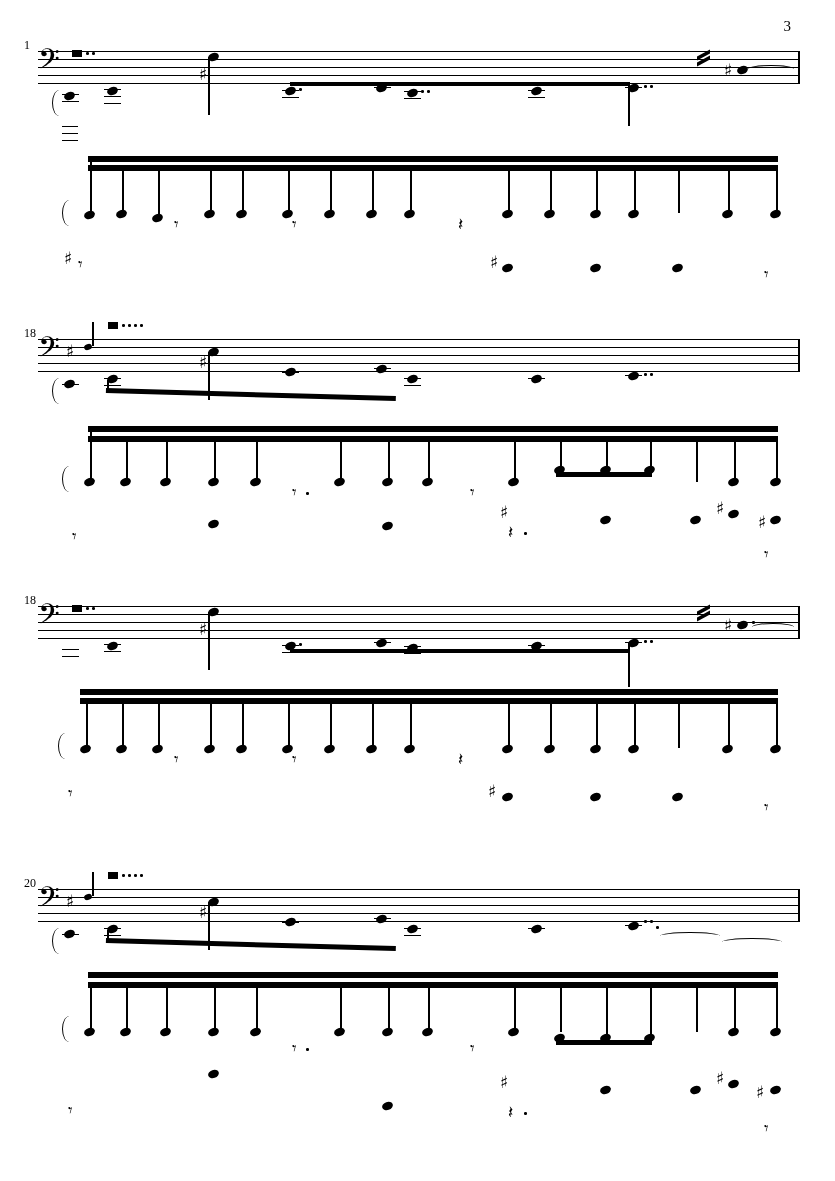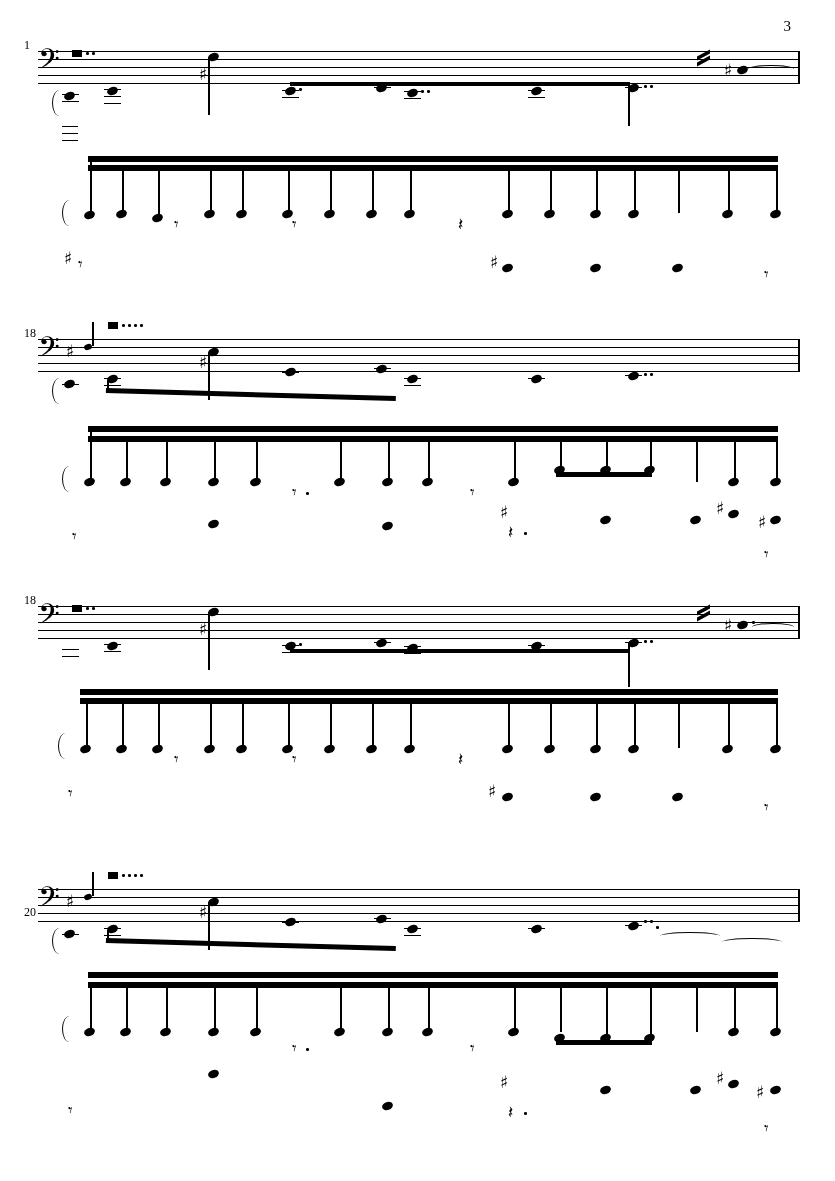--- a/index.html
+++ b/index.html
@@ -529,21 +529,21 @@
     <div class="notehead" style="left:770px;top:152px;"></div>
 
     <div class="rest" style="left:174px;top:158px;">𝄾</div>
     <div class="rest" style="left:292px;top:158px;">𝄾</div>
     <div class="rest" style="left:458px;top:158px;">𝄽</div>
     <div class="rest" style="left:68px;top:192px;">𝄾</div>
     <div class="rest" style="left:764px;top:206px;">𝄾</div>
   </div>
 
   <div class="system" style="top:876px;height:285px;">
-    <div class="measure-number" style="left:24px;top:0px;margin-top:29px;">20</div>
+    <div class="measure-number" style="left:24px;top:0px;">20</div>
 
     <div class="staff" style="top:13px;">
       <div class="sl"></div>
       <div class="sl"></div>
       <div class="sl"></div>
       <div class="sl"></div>
       <div class="sl"></div>
     </div>
     <div class="bar-end" style="left:798px;top:13px;"></div>
 

